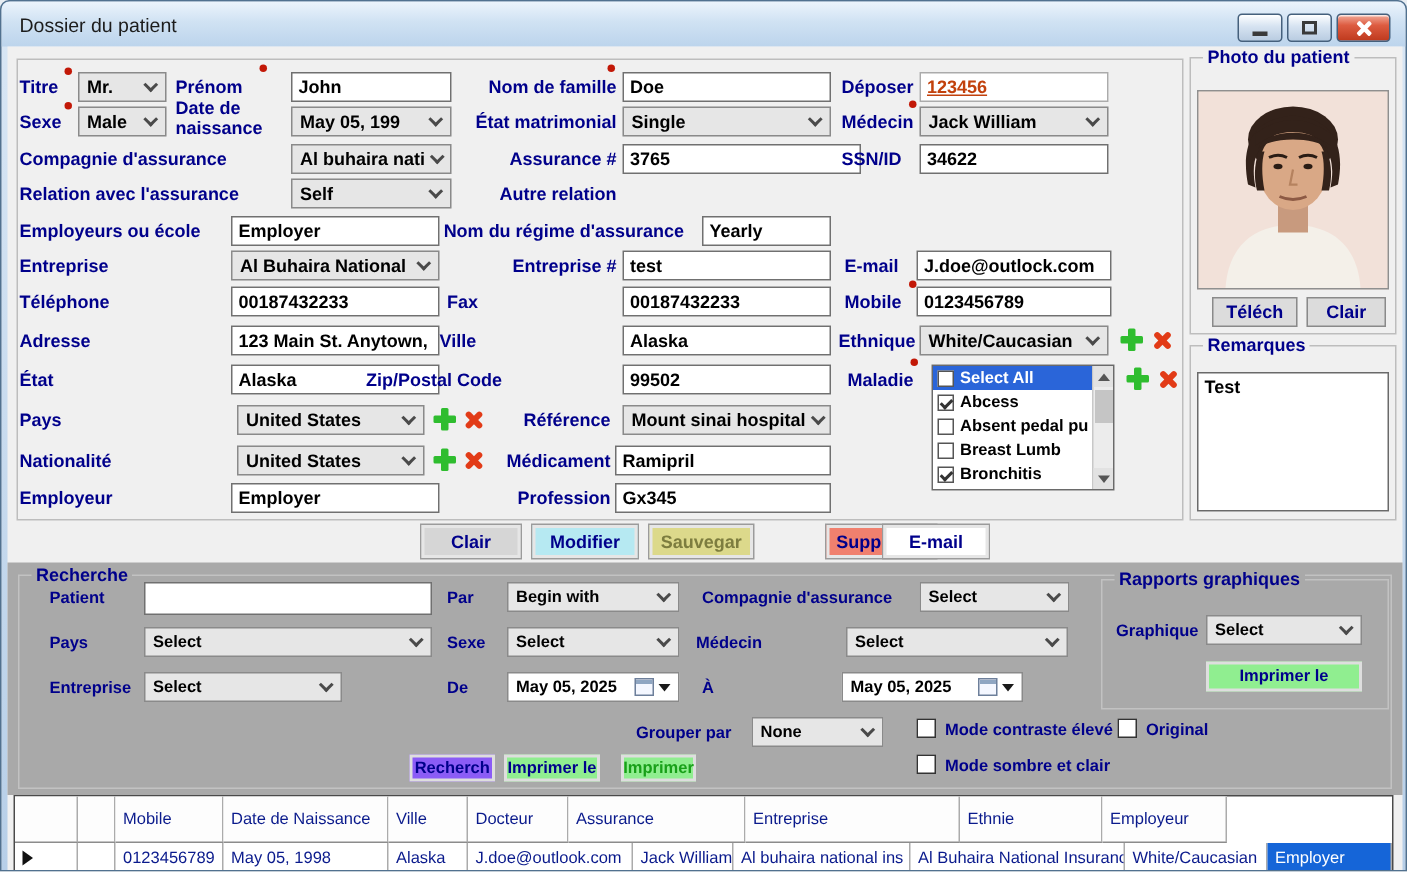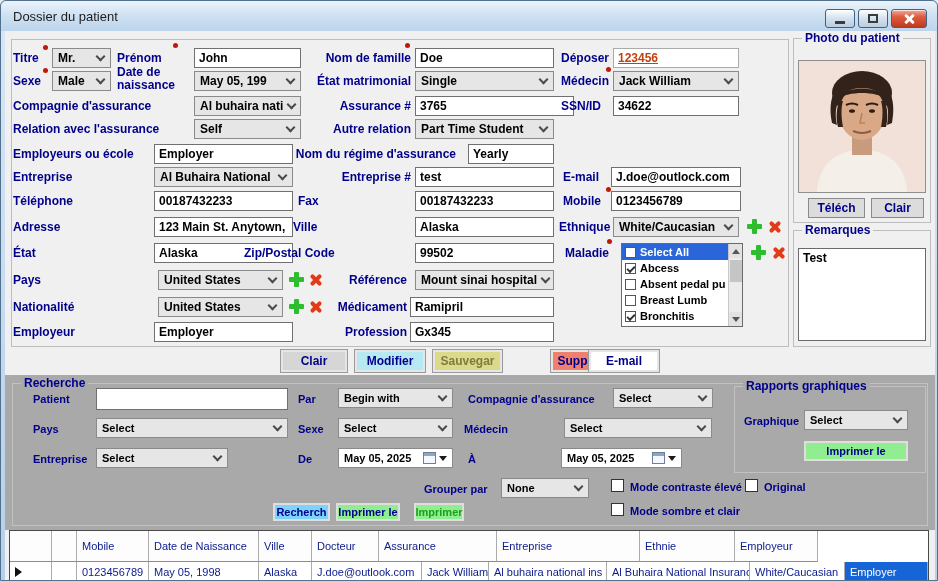--- a/index.html
+++ b/index.html
@@ -150,24 +150,20 @@
     <div class="fld" style="left:608px;top:65px;width:126px;">
         <span>34622</span>
       </div>
 
     <div class="lbl" style="left:8px;top:92px;">Relation avec l'assurance</div>
     <div class="cmb" style="left:189px;top:88px;width:107px;">
         <span>Self</span>
         <span class="chev"></span>
       </div>
     <div class="lbl lblr" style="left:306px;top:92px;width:100px;">Autre relation</div>
-    <div class="cmb" style="left:410px;top:88px;width:139px;">
-        <span>Part Time Student</span>
-        <span class="chev"></span>
-      </div>
 
     <div class="lbl" style="left:8px;top:117px;">Employeurs ou école</div>
     <div class="fld" style="left:149px;top:113px;width:139px;">
         <span>Employer</span>
       </div>
     <div class="lbl lblr" style="left:266px;top:117px;width:185px;">Nom du régime d'assurance</div>
     <div class="fld" style="left:463px;top:113px;width:86px;">
         <span>Yearly</span>
       </div>
 
@@ -403,21 +399,21 @@
           <span>None</span>
           <span class="chev"></span>
         </div>
       <span class="ckb" style="left:606px;top:104px;"></span>
       <div class="lbl sl" style="left:625px;top:106px;">Mode contraste élevé</div>
       <span class="ckb" style="left:740px;top:104px;"></span>
       <div class="lbl sl" style="left:759px;top:106px;">Original</div>
       <span class="ckb" style="left:606px;top:128px;"></span>
       <div class="lbl sl" style="left:625px;top:130px;">Mode sombre et clair</div>
 
-      <div class="sbtn" style="left:268px;top:128px;width:57px;background:#7dd3fc;">Recherch</div>
+      <div class="sbtn" style="left:268px;top:128px;width:57px;background:#8b5cf6;">Recherch</div>
       <div class="sbtn" style="left:331px;top:128px;width:64px;background:#90ee90;">Imprimer le</div>
       <div class="sbtn" style="left:409px;top:128px;width:50px;background:#90ee90;color:#18a018;">Imprimer</div>
     </div>
 
     <div class="tbl">
       <div class="trow">
         <div class="tc th" style="width:42px;"></div>
         <div class="tc th" style="width:25px;"></div>
         <div class="tc th" style="width:72px;">Mobile</div>
         <div class="tc th wrap" style="width:110px;">Date de Naissance</div>

